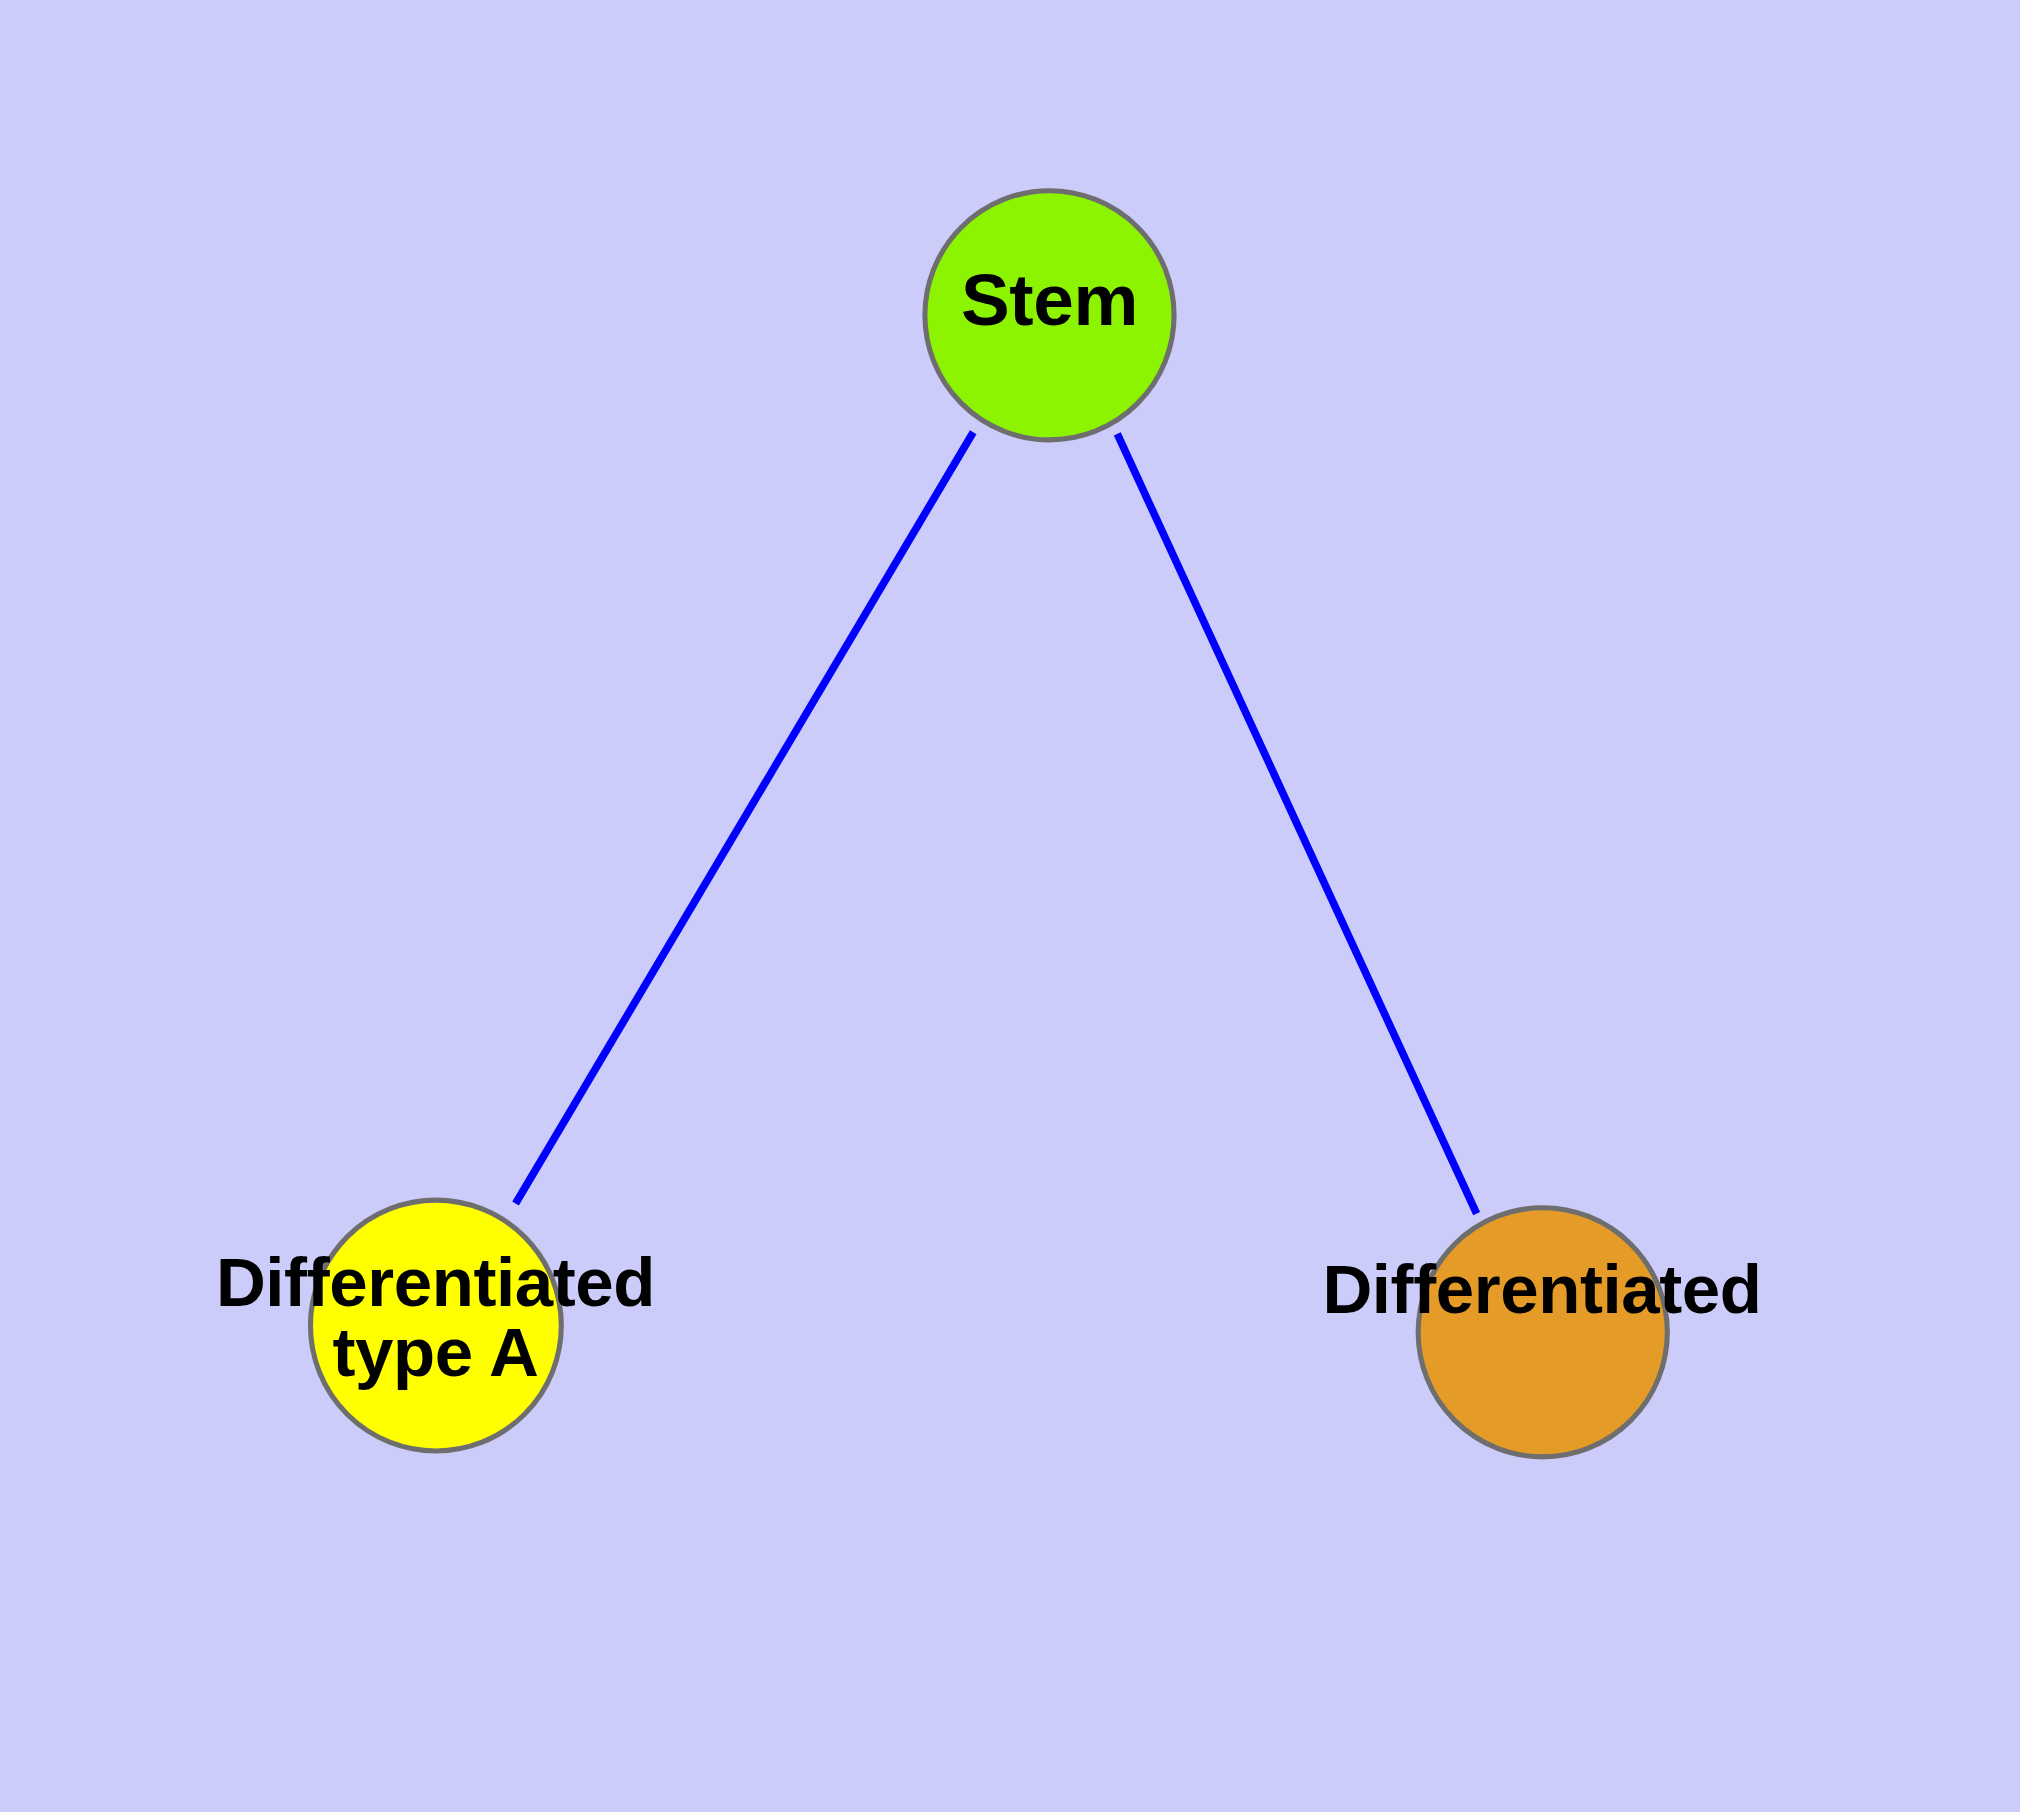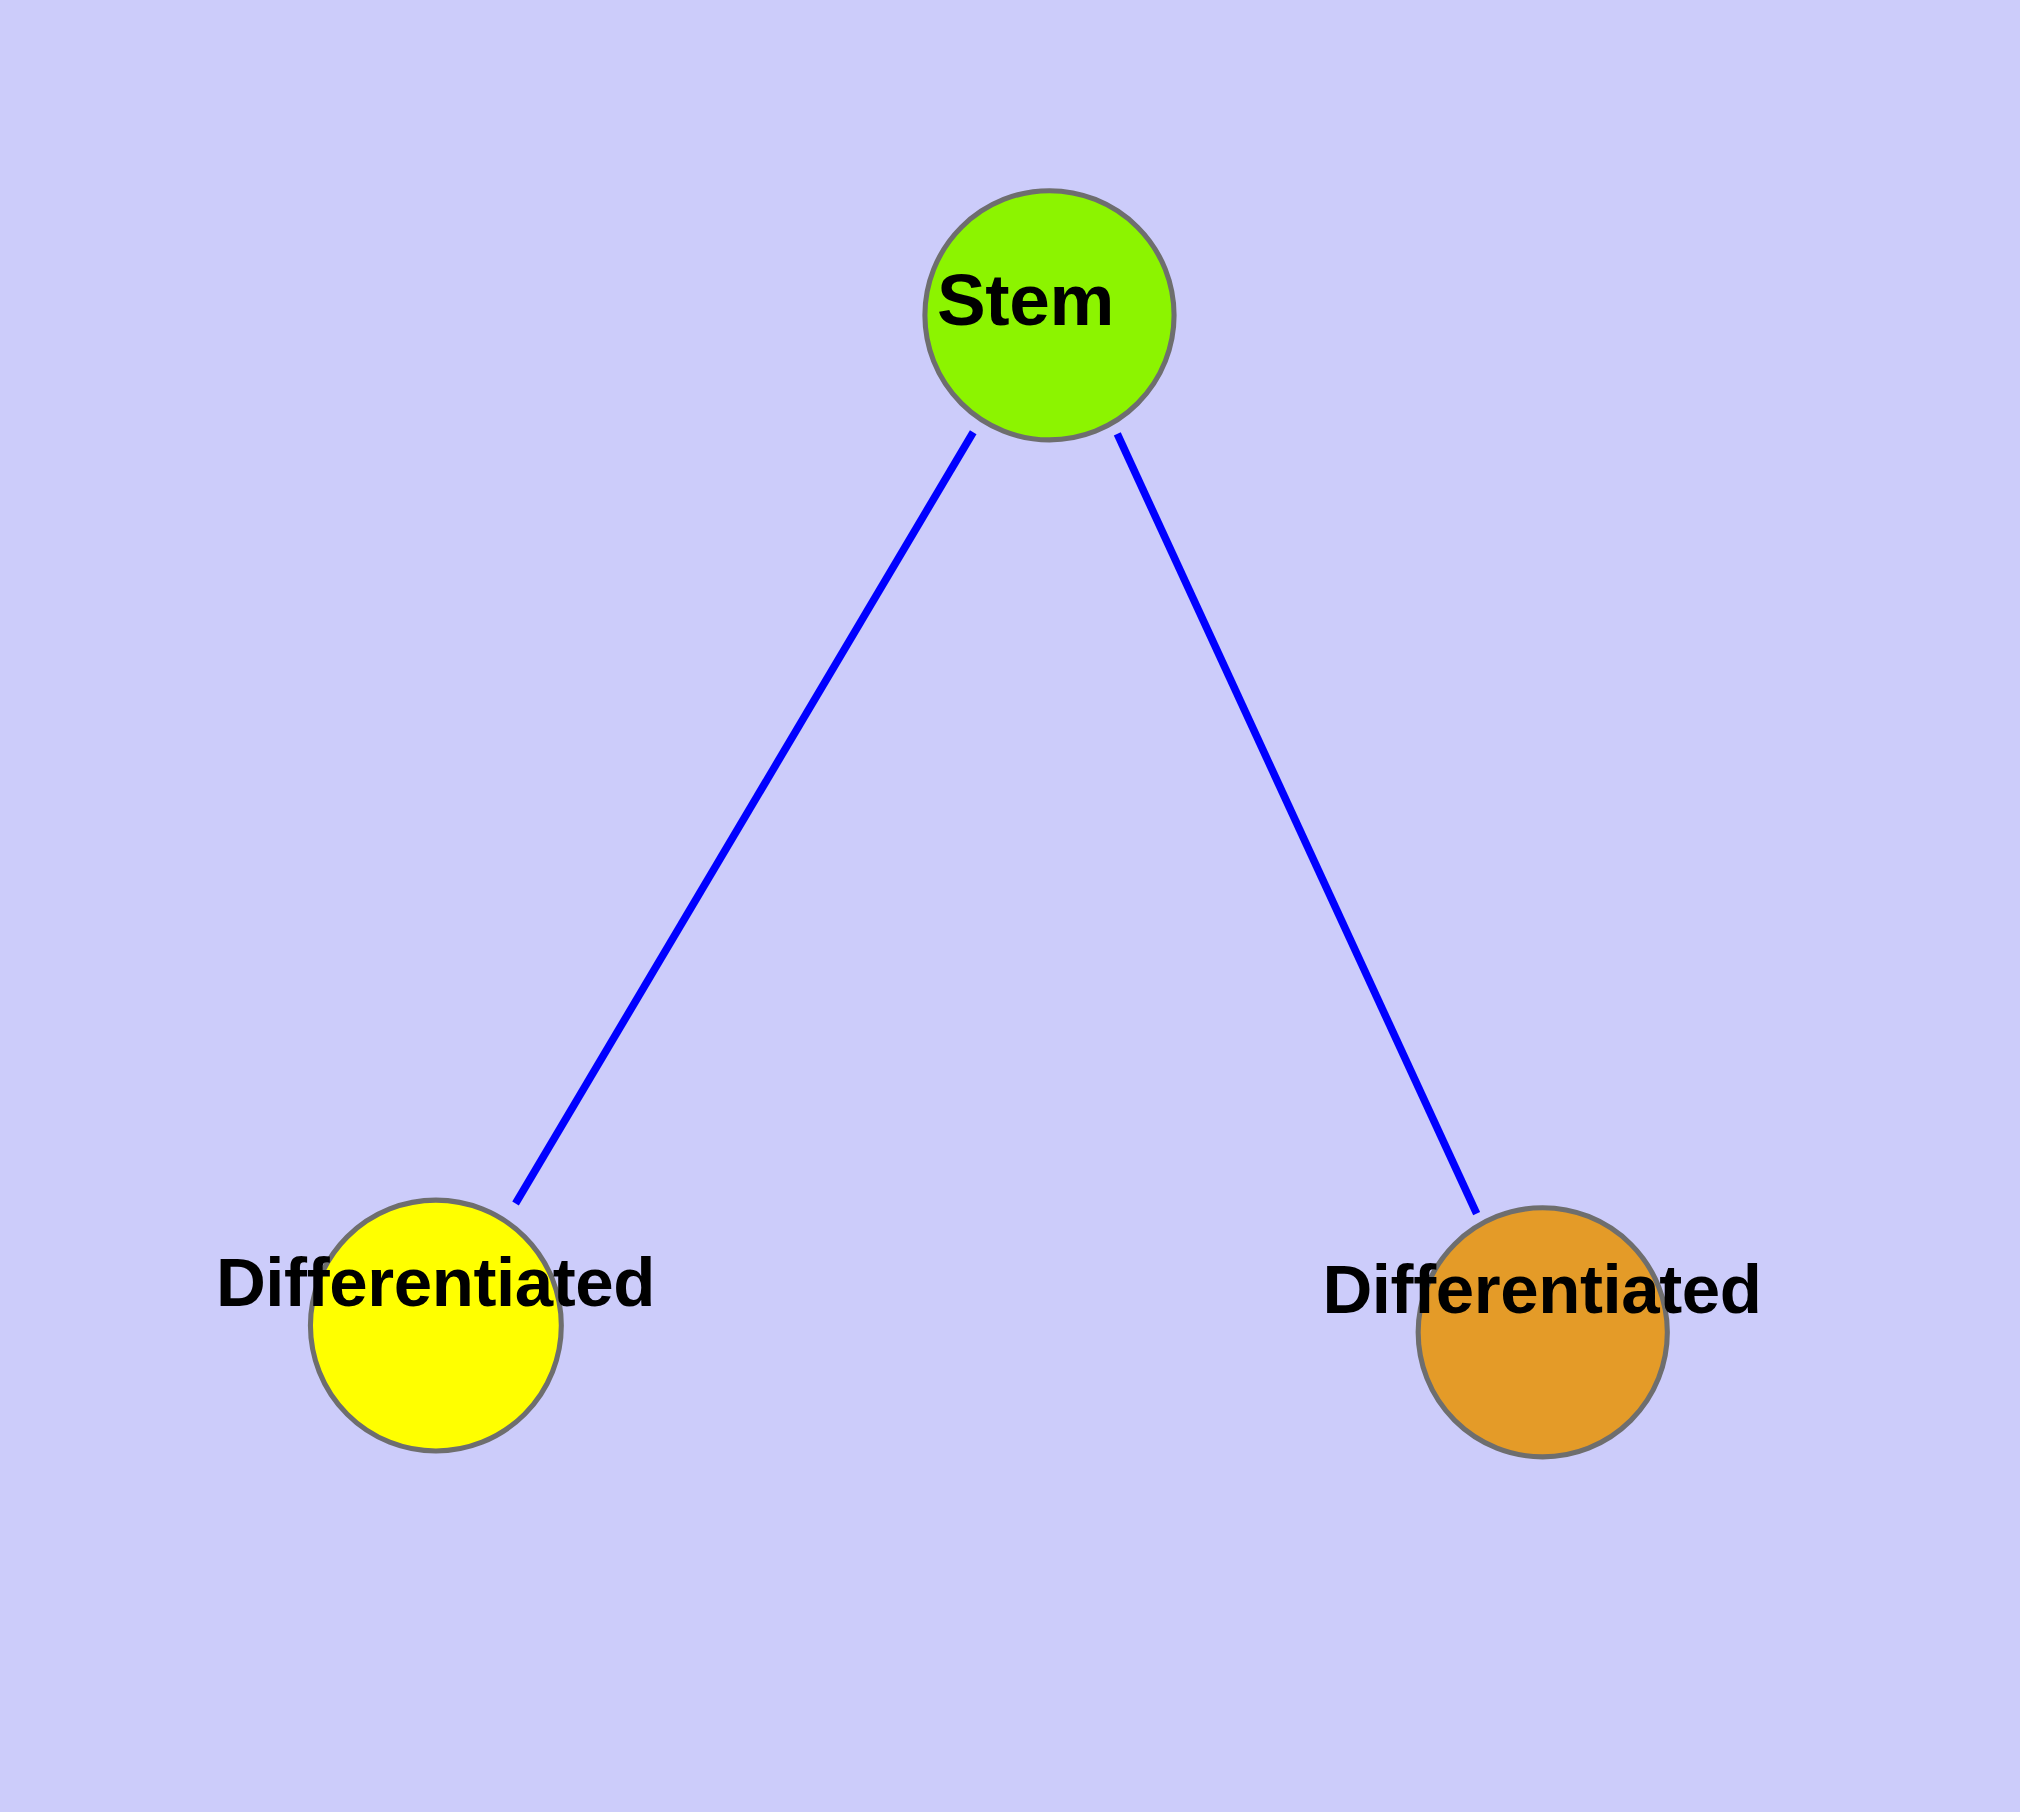--- a/index.html
+++ b/index.html
@@ -60,20 +60,20 @@
       <line x1="1148" y1="510" x2="608" y2="1420" stroke="#0000ff" stroke-width="9" stroke-linecap="butt"></line>
       <line x1="1318" y1="512" x2="1742" y2="1432" stroke="#0000ff" stroke-width="9" stroke-linecap="butt"></line>
     </g>
     <g>
       <circle cx="1238" cy="372" r="147" fill="#8cf400" stroke="#6e6e6e" stroke-width="6"></circle>
       <circle cx="514" cy="1564" r="148" fill="#ffff00" stroke="#6e6e6e" stroke-width="6"></circle>
       <circle cx="1820" cy="1572" r="147" fill="#e49b28" stroke="#6e6e6e" stroke-width="6"></circle>
     </g>
   </svg>
 
-  <div class="node-label label-stem" style="left:644px; top:263px;">Stem</div>
+  <div class="node-label label-stem" style="left:668px; top:263px;">Stem</div>
 
-  <div class="node-label label-diff" style="left:-30.5px; top:1248px;"><span>Differentiated</span><br></div>
+  <div class="node-label label-diff" style="left:-30.5px; top:1248px;"><span>Differentiated</span><br><span>type A</span></div>
 
   <div class="node-label label-diff" style="left:1076px; top:1255px;"><span>Differentiated</span><br></div>
 
 </div>
 
 
 </body></html>

